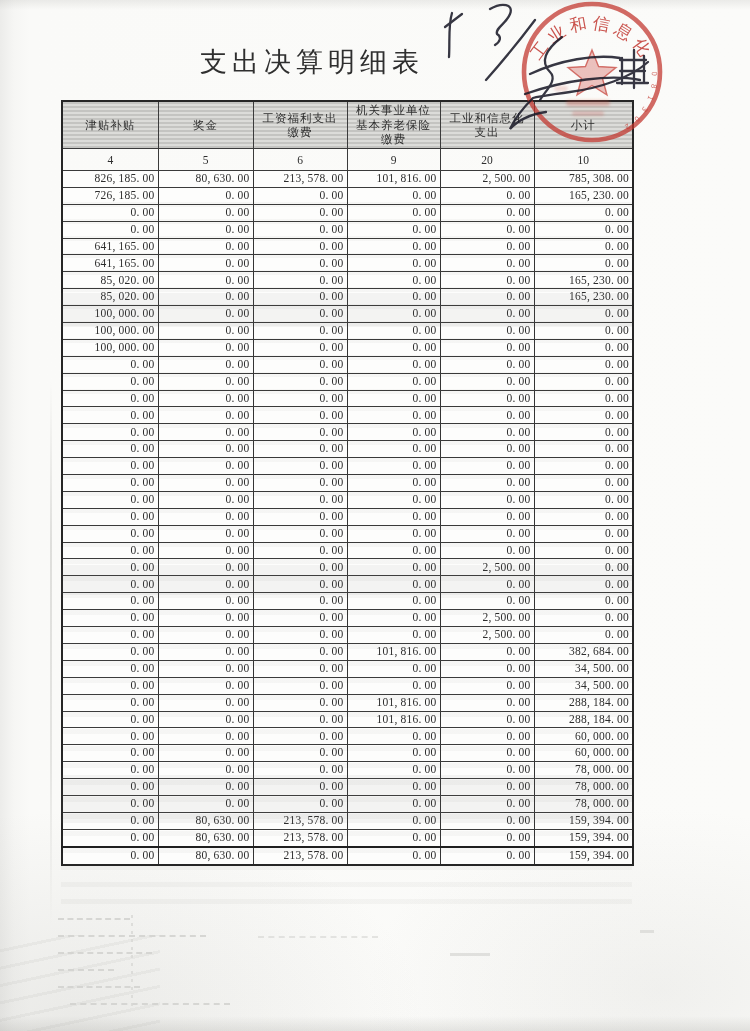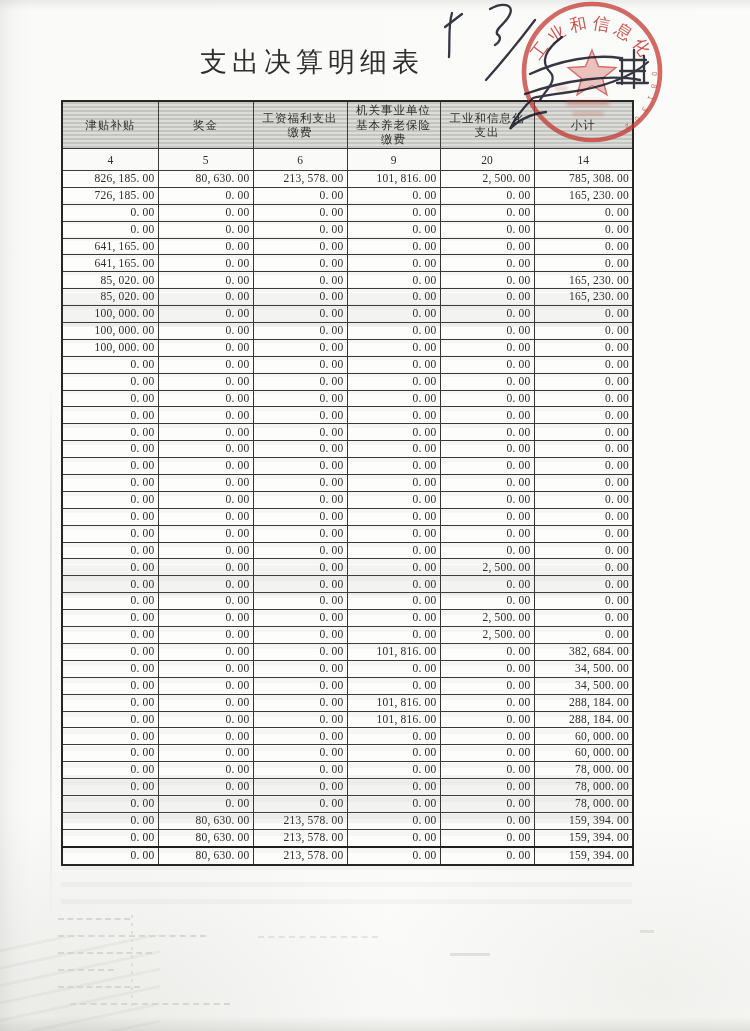--- a/index.html
+++ b/index.html
@@ -120,21 +120,21 @@
         <th class="colhead">工业和信息化
 支出</th>
         <th class="colhead">小计</th>
       </tr>
       <tr>
         <th class="code">4</th>
         <th class="code">5</th>
         <th class="code">6</th>
         <th class="code">9</th>
         <th class="code">20</th>
-        <th class="code">14</th>
+        <th class="code">10</th>
       </tr>
     </thead>
     <tbody>
         <tr>
       <td>826, 185. 00</td>
       <td>80, 630. 00</td>
       <td>213, 578. 00</td>
       <td>101, 816. 00</td>
       <td>2, 500. 00</td>
       <td>785, 308. 00</td>

